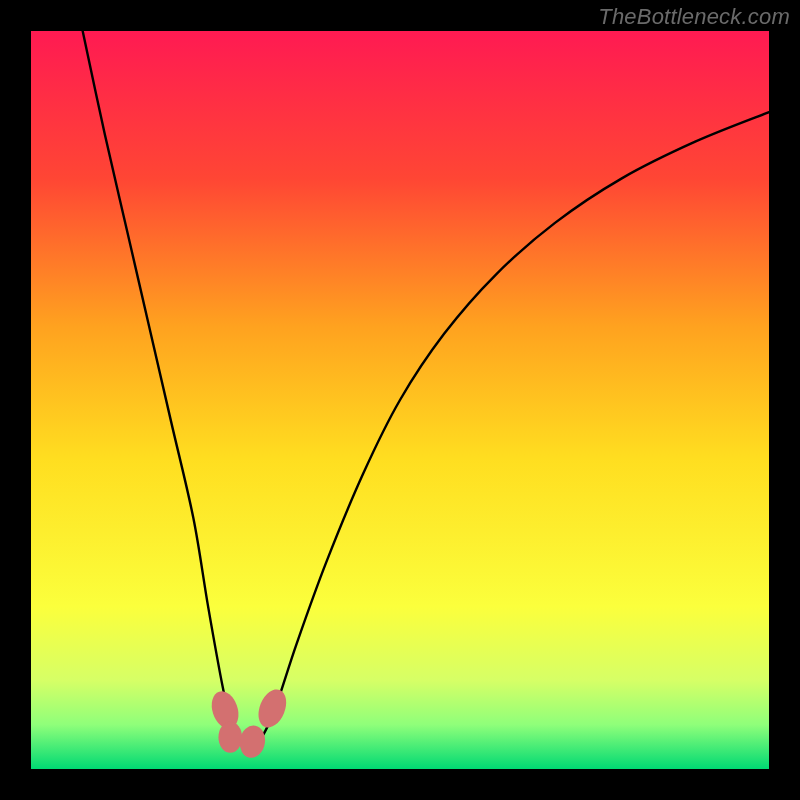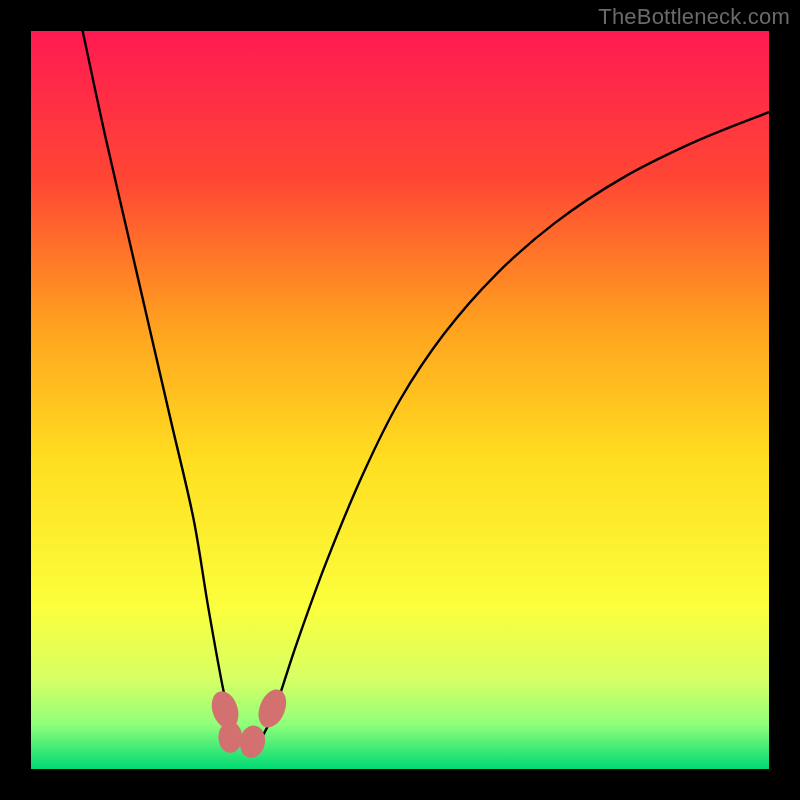--- a/index.html
+++ b/index.html
@@ -10,20 +10,21 @@
     background: #000;
     overflow: hidden;
   }
   .frame {
     position: absolute;
     left: 0;
     top: 0;
     width: 800px;
     height: 576px;
     background: #000;
+    font-style: italic;
   }
   .plot-area {
     position: absolute;
     left: 31px;
     top: 31px;
     width: 738px;
     height: 738px;
     overflow: hidden;
   }
   .gradient-bg {

